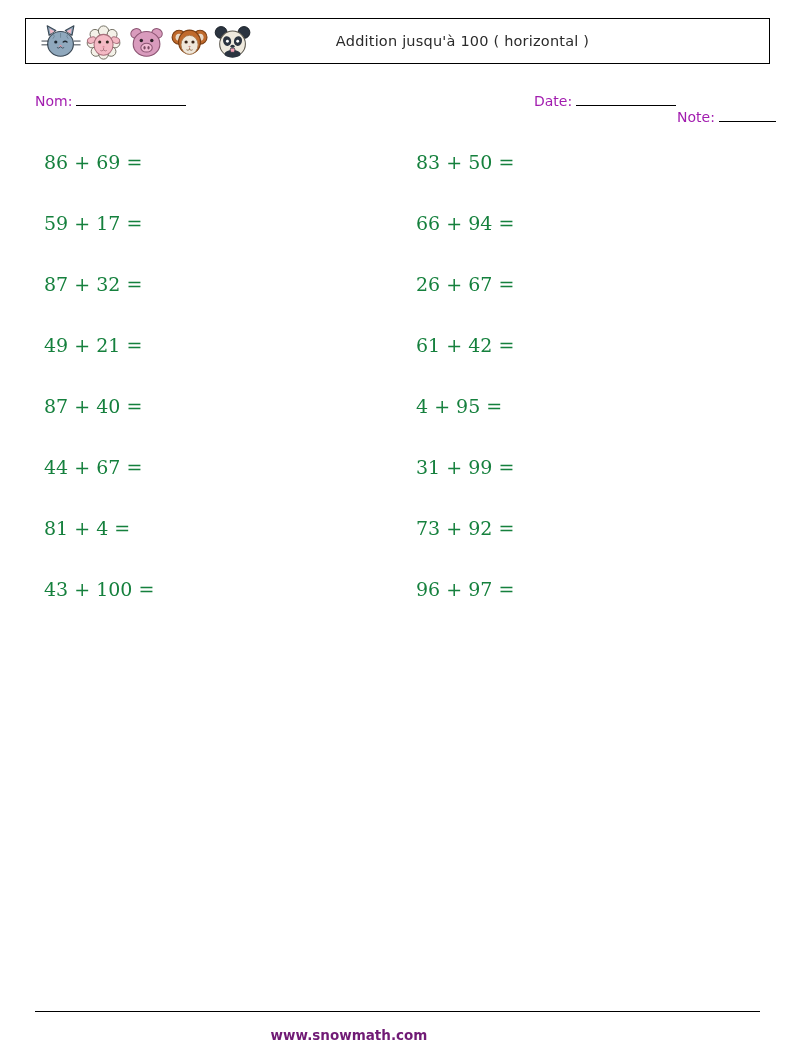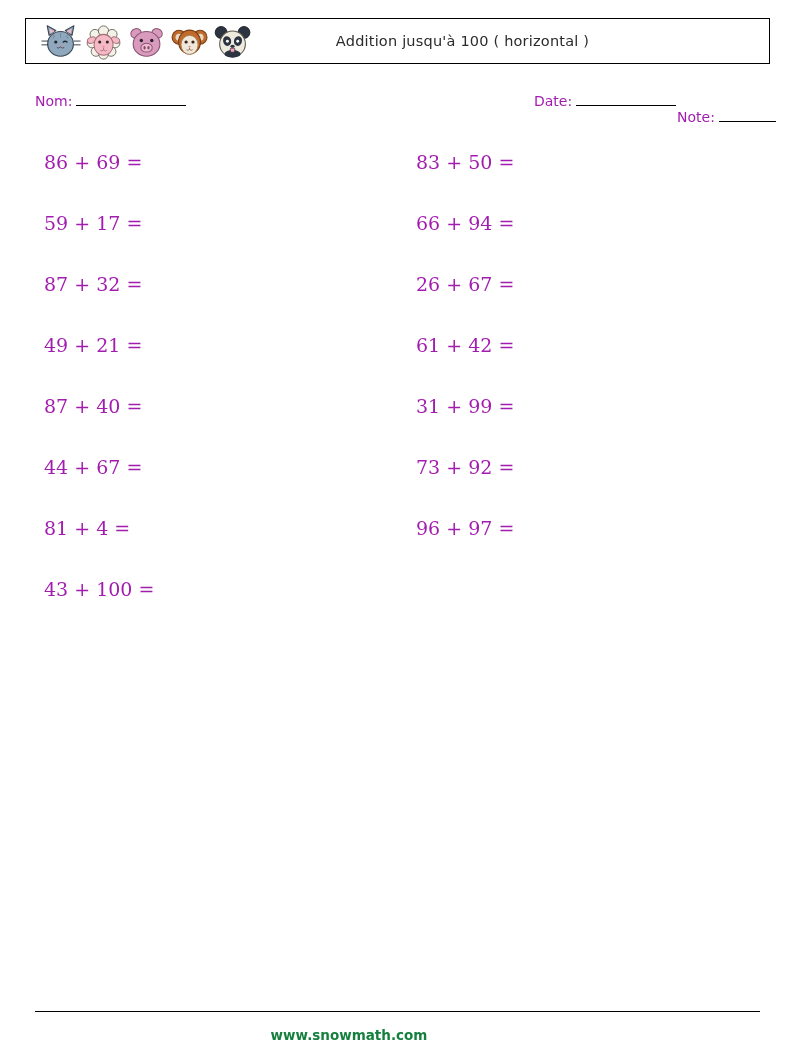--- a/index.html
+++ b/index.html
@@ -104,21 +104,21 @@
     position: absolute;
     top: 0;
   }
   .col-left  { left: 44px; }
   .col-right { left: 400px; margin-left: 16px; }
   .prob-row {
     height: 61px;
     line-height: 61px;
     font-family: "DejaVu Serif", serif;
     font-size: 19px;
-    color: #a21caf;
+    color: #15803d;
     white-space: nowrap;
   }
 
   
   .footer-rule {
     position: absolute;
     left: 35px;
     top: 1011px;
     width: 725px;
     height: 0;
@@ -126,21 +126,21 @@
   }
   .footer-text {
     position: absolute;
     left: 0;
     top: 1027px;
     width: 698px;
     text-align: center;
     font-family: "DejaVu Sans", sans-serif;
     font-size: 13.5px;
     font-weight: bold;
-    color: #15803d;
+    color: #701a75;
   }
 </style>
 </head>
 <body>
 
 <div class="header-box">
 
   <div class="animal-strip">
 
     <svg class="animal" viewBox="0 0 44 42">
@@ -244,20 +244,21 @@
     <div class="prob-row">44 + 67 =</div>
     <div class="prob-row">81 + 4 =</div>
     <div class="prob-row">43 + 100 =</div>
   </div>
 
   <div class="prob-col col-right">
     <div class="prob-row">83 + 50 =</div>
     <div class="prob-row">66 + 94 =</div>
     <div class="prob-row">26 + 67 =</div>
     <div class="prob-row">61 + 42 =</div>
+    <div class="prob-row">4 + 95 =</div>
     <div class="prob-row">31 + 99 =</div>
     <div class="prob-row">73 + 92 =</div>
     <div class="prob-row">96 + 97 =</div>
   </div>
 
 </div>
 
 <div class="footer-rule"></div>
 <div class="footer-text">www.snowmath.com</div>
 

